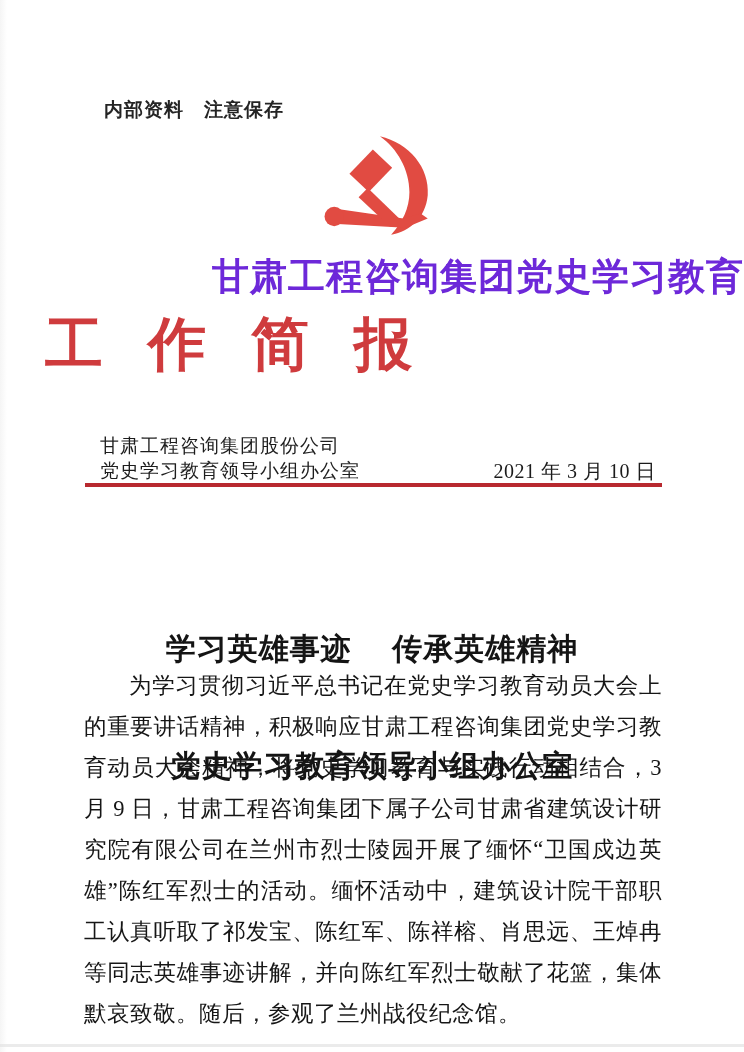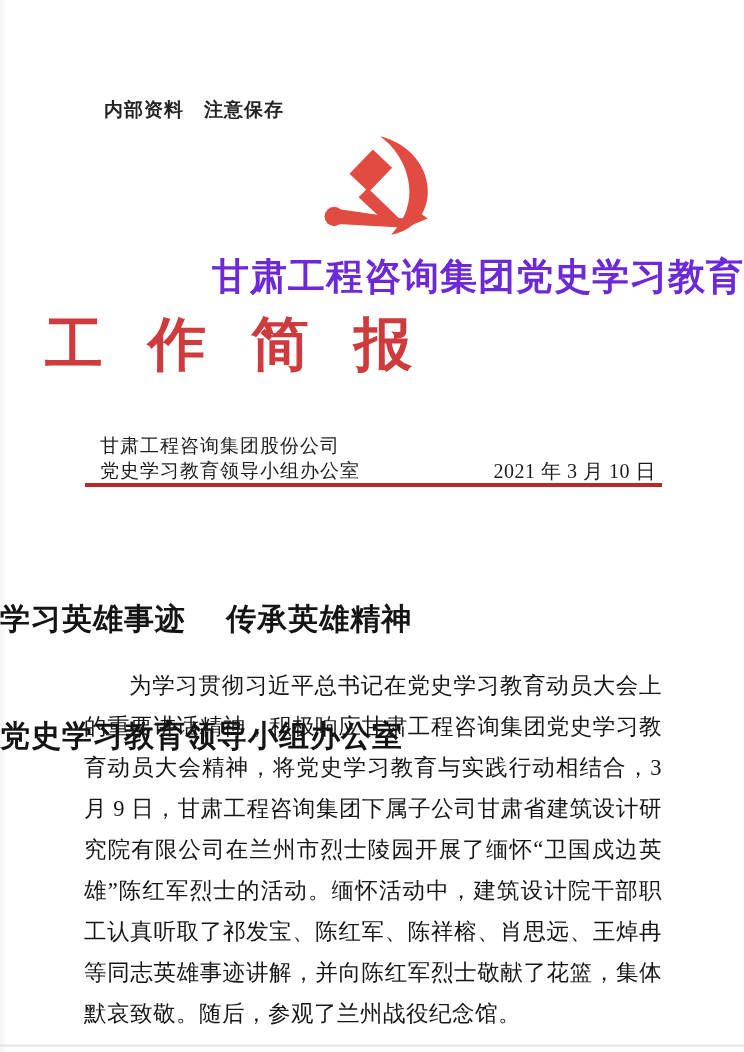--- a/index.html
+++ b/index.html
@@ -53,21 +53,22 @@
   }
   .date{
     position:absolute;right:88px;top:458px;
     font-size:20px;color:#1b1b1b;letter-spacing:.5px;white-space:nowrap;
   }
   .rule{
     position:absolute;left:85px;top:483px;width:577px;height:4px;
     background:#b8292f;
   }
   .headline{
-    position:absolute;left:0;top:521px;width:744px;
+    position:absolute;left:0;top:551px;width:744px;
+    text-align:center;
     font-family:"Liberation Sans","DejaVu Sans",sans-serif;
     font-size:30px;font-weight:700;color:#141414;
     line-height:39px;letter-spacing:1px;white-space:pre;
   }
   .body-text{
     position:absolute;left:84px;top:665px;width:578px;
     margin:0;
     font-size:22.5px;color:#161616;
     line-height:41px;
     text-align:justify;

